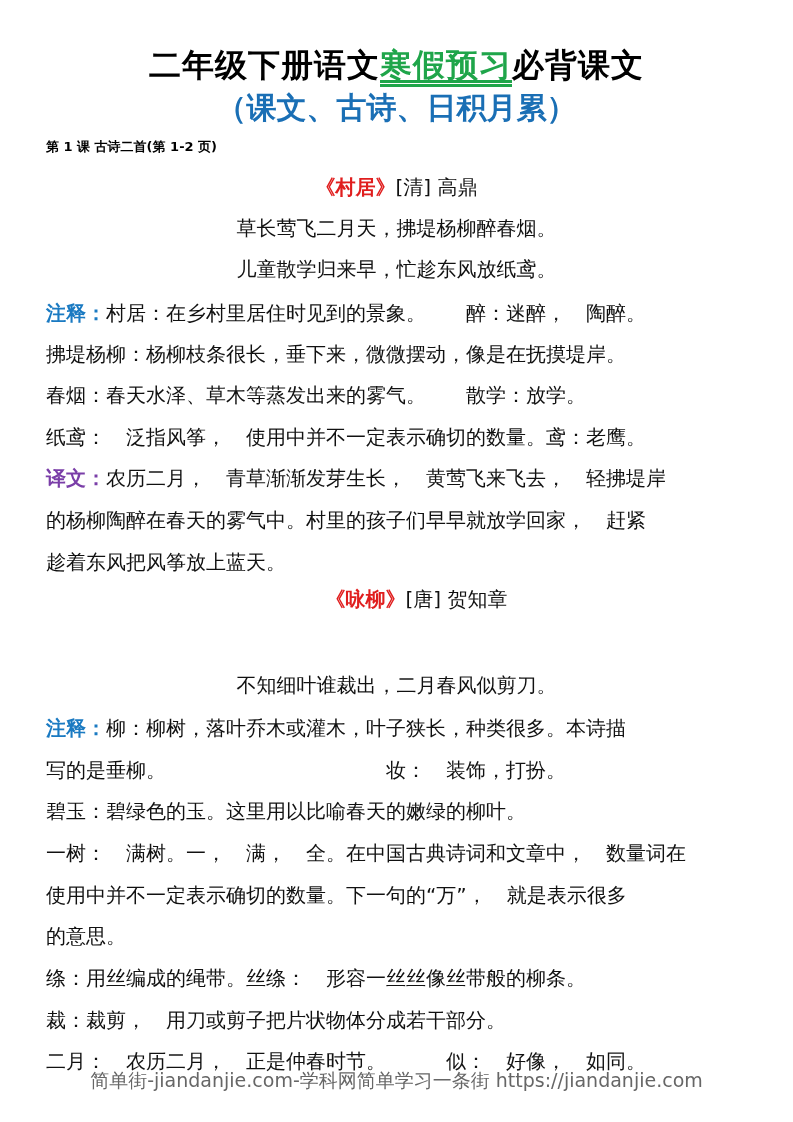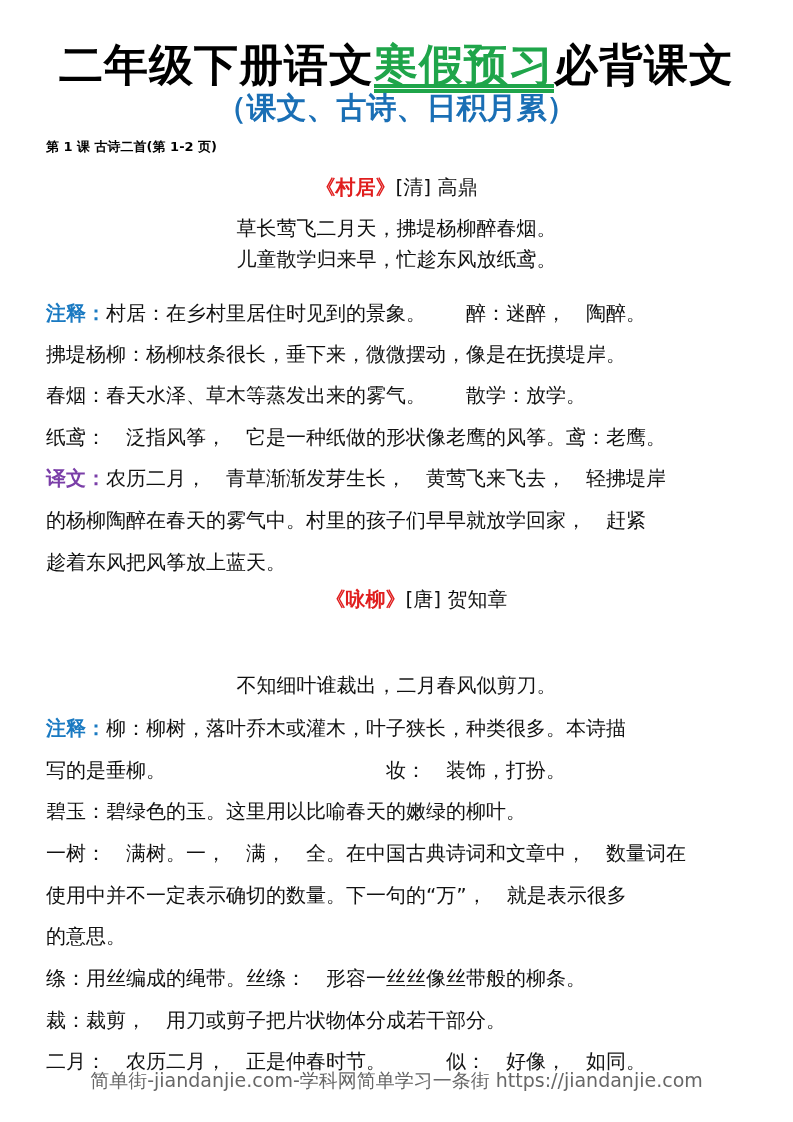--- a/index.html
+++ b/index.html
@@ -20,21 +20,21 @@
       left: 0; top: 0;
       width: 793px;
       height: 1122px;
     }
     .title {
       position: absolute;
       top: 38px;
       left: 0;
       width: 793px;
       text-align: center;
-      font-size: 44px;
+      font-size: 32px;
       font-weight: bold;
       line-height: 54px;
       letter-spacing: 1px;
       color: #000000;
       white-space: nowrap;
     }
     .title .hl {
       color: #1fa54a;
       text-decoration: underline;
       text-decoration-style: double;
@@ -111,28 +111,28 @@
   </div>
 
   <div class="subtitle">（课文、古诗、日积月累）</div>
 
   <div class="lesson-heading">第 1 课 古诗二首(第 1-2 页)</div>
 
   <div class="line center" style="top:172px;">
     <span class="poem-title">《村居》</span><span>[清] 高鼎</span>
   </div>
   <div class="line center" style="top:213px;">草长莺飞二月天，拂堤杨柳醉春烟。</div>
-  <div class="line center" style="top:244px;">儿童散学归来早，忙趁东风放纸鸢。</div>
+  <div class="line center" style="top:254px;">儿童散学归来早，忙趁东风放纸鸢。</div>
 
   <div class="line" style="top:298px;">
     <span class="note-label">注释：</span><span>村居：在乡村里居住时见到的景象。　　醉：迷醉，　陶醉。</span>
   </div>
   <div class="line" style="top:339px;">拂堤杨柳：杨柳枝条很长，垂下来，微微摆动，像是在抚摸堤岸。</div>
   <div class="line" style="top:380px;">春烟：春天水泽、草木等蒸发出来的雾气。　　散学：放学。</div>
-  <div class="line" style="top:422px;">纸鸢：　泛指风筝，　它是一种纸做的形状像老鹰的风筝。鸢：老鹰。</div>
+  <div class="line" style="top:422px;">纸鸢：　泛指风筝，　使用中并不一定表示确切的数量。鸢：老鹰。</div>
 
   <div class="line" style="top:463px;">
     <span class="trans-label">译文：</span><span>农历二月，　青草渐渐发芽生长，　黄莺飞来飞去，　轻拂堤岸</span>
   </div>
   <div class="line" style="top:505px;">的杨柳陶醉在春天的雾气中。村里的孩子们早早就放学回家，　赶紧</div>
   <div class="line" style="top:547px;">趁着东风把风筝放上蓝天。</div>
 
   <div class="line center" style="top:584px;padding-left:20px;">
     <span class="poem-title">《咏柳》</span><span>[唐] 贺知章</span>
   </div>

